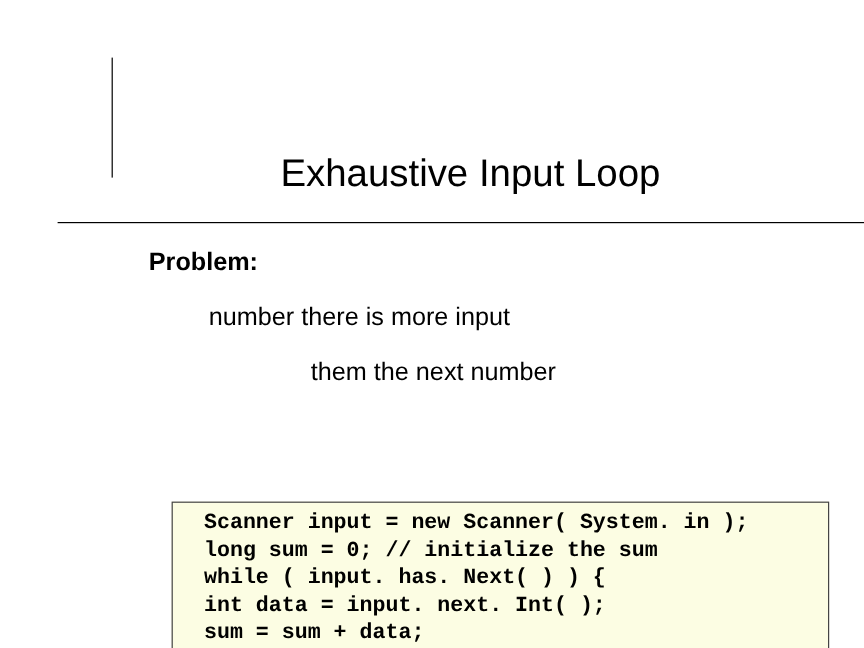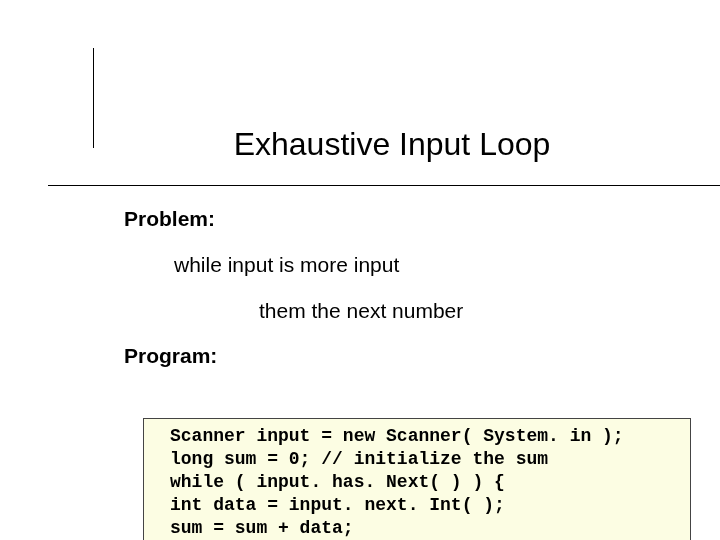--- a/index.html
+++ b/index.html
@@ -69,23 +69,22 @@
 
 <div class="side-rule"></div>
 
 <div class="title-block">
   <div class="title-text">Exhaustive Input Loop</div>
   <hr class="title-rule">
 </div>
 
 <div class="content">
   <div class="bold">Problem:</div>
-  <div class="ind1">while input is more input</div>
+  <div class="ind1">number there is more input</div>
   <div class="ind2">them the next number</div>
-  <div class="bold">Program:</div>
 </div>
 
 <div class="codebox"><span>Scanner input = new Scanner( System. in );</span>
 <span>long sum = 0; // initialize the sum</span>
 <span>while ( input. has. Next( ) ) {</span>
 <span>int data = input. next. Int( );</span>
 <span>sum = sum + data;</span>
 <span>}</span></div>
 
 </body></html>

